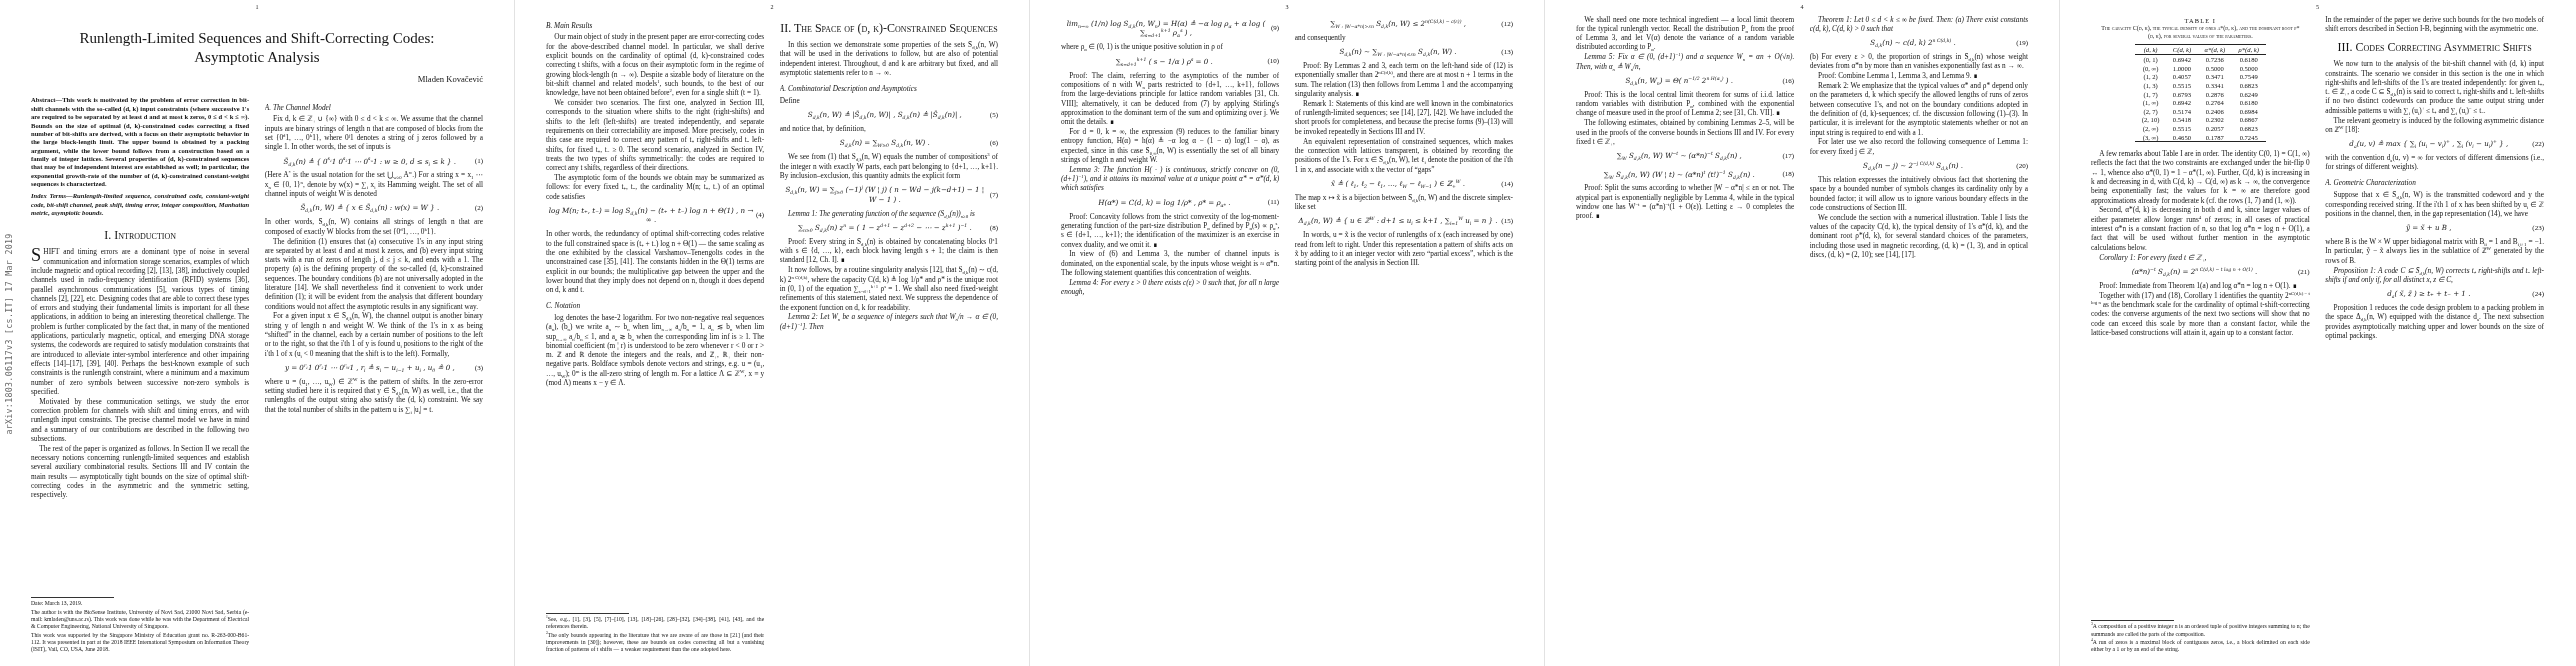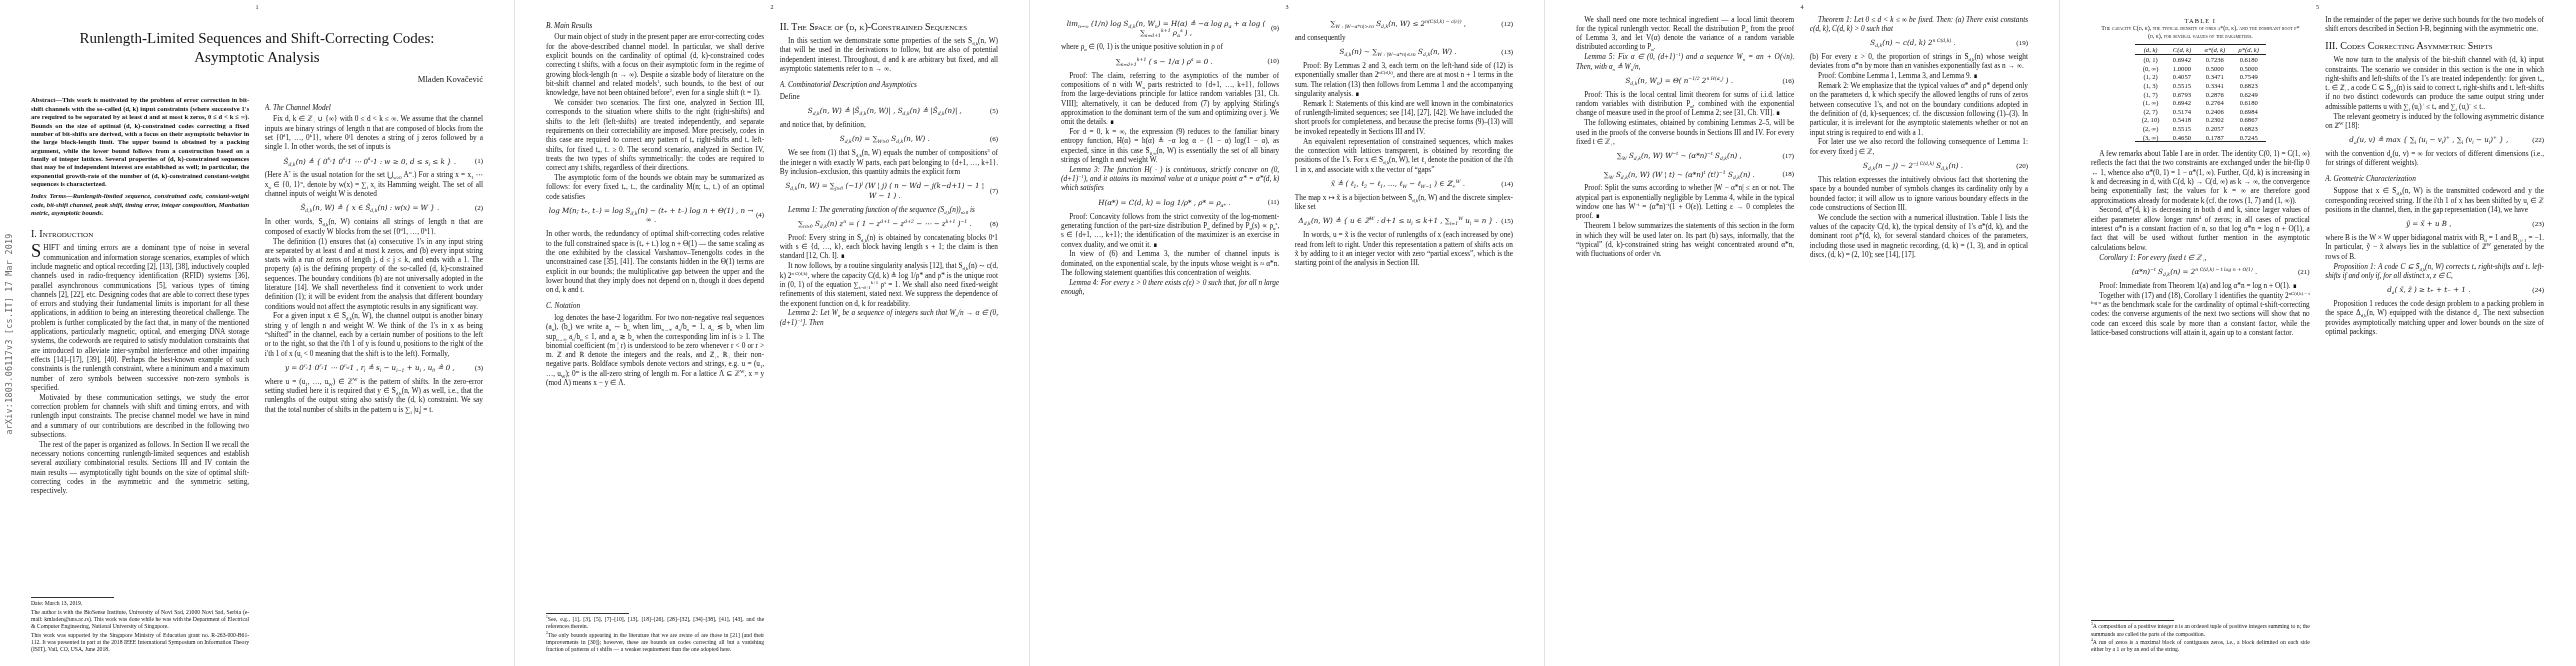--- a/index.html
+++ b/index.html
@@ -12,21 +12,21 @@
   .pagenum{position:absolute;top:4.4px;left:0;right:0;text-align:center;font-size:6.1px;color:#222;}
   .title{font-size:15px;font-weight:400;text-align:center;margin:14.5px 14.5px 2.2px;line-height:1.25;}
   .author{text-align:right;font-size:8.6px;margin:5.6px 0 12.2px;}
   .cols{flex:1;display:flex;gap:15.6px;overflow:hidden;}
   .col{flex:1;min-width:0;display:flex;flex-direction:column;overflow:hidden;}
   .para{font-size:7.3px;line-height:1.275;text-align:justify;text-indent:8.3px;margin:0 0 0.6px;}
   .noind{text-indent:0;}
   .thm{font-style:italic;}
   .abstract{font-size:6.6px;font-weight:bold;line-height:1.27;text-align:justify;margin:0 0 3.9px;}
   .terms{font-size:6.6px;font-weight:bold;font-style:italic;line-height:1.27;text-align:justify;margin:0 0 4.4px;}
-  .h1{font-variant:small-caps;font-size:10px;margin:6.7px 0 3.9px;}
+  .h1{font-variant:small-caps;text-align:center;font-size:12px;margin:6.7px 0 3.9px;}
   .h2{font-style:italic;font-size:7.3px;margin:6.1px 0 2.8px;}
   .eq{display:flex;align-items:center;margin:4.4px 0;}
   .eq-b{flex:1;text-align:center;font-style:italic;font-size:7.1px;line-height:1.35;
         font-family:"DejaVu Serif", serif;padding:0 2.2px;}
   .eq-n{font-size:7px;font-style:normal;}
   sup,sub{font-size:0.65em;line-height:0;}
   .dropcap{float:left;font-size:18.3px;line-height:15px;padding:1.1px 2.2px 0 0;}
   .fnote{margin-top:auto;padding-top:2.2px;font-size:5.7px;line-height:1.28;}
   .fnote::before{content:"";display:block;width:83px;border-top:0.6px solid #333;margin-bottom:2.2px;}
   .fnote div{margin-bottom:1.1px;text-align:justify;}
@@ -202,21 +202,20 @@
           <p class="para">The following estimates, obtained by combining Lemmas 2–5, will be used in the proofs of the converse bounds in Sections III and IV. For every fixed t ∈ ℤ<sub>+</sub>,</p>
           <div class="eq">
             <span class="eq-b">∑<sub>W</sub> S<sub>d,k</sub>(n, W) W<sup>−t</sup> ∼ (α*n)<sup>−t</sup> S<sub>d,k</sub>(n) ,</span>
             <span class="eq-n">(17)</span>
           </div>
           <div class="eq">
             <span class="eq-b">∑<sub>W</sub> S<sub>d,k</sub>(n, W) (W ¦ t) ∼ (α*n)<sup>t</sup> (t!)<sup>−1</sup> S<sub>d,k</sub>(n) .</span>
             <span class="eq-n">(18)</span>
           </div>
           <p class="para">Proof: Split the sums according to whether |W − α*n| ≤ εn or not. The atypical part is exponentially negligible by Lemma 4, while in the typical window one has W<sup>−t</sup> = (α*n)<sup>−t</sup>(1 + O(ε)). Letting ε → 0 completes the proof.  ∎</p>
-          <p class="para">Theorem 1 below summarizes the statements of this section in the form in which they will be used later on. Its part (b) says, informally, that the “typical” (d, k)-constrained string has weight concentrated around α*n, with fluctuations of order √n.</p>
         </div>
         <div class="col">
           <p class="para thm">Theorem 1: Let 0 ≤ d &lt; k ≤ ∞ be fixed. Then: (a) There exist constants c(d, k), C(d, k) &gt; 0 such that</p>
           <div class="eq">
             <span class="eq-b">S<sub>d,k</sub>(n) ∼ c(d, k) 2<sup>n C(d,k)</sup> .</span>
             <span class="eq-n">(19)</span>
           </div>
           <p class="para noind">(b) For every ε &gt; 0, the proportion of strings in S̄<sub>d,k</sub>(n) whose weight deviates from α*n by more than εn vanishes exponentially fast as n → ∞.</p>
           <p class="para">Proof: Combine Lemma 1, Lemma 3, and Lemma 9.  ∎</p>
           <p class="para">Remark 2: We emphasize that the typical values α* and ρ* depend only on the parameters d, k which specify the allowed lengths of runs of zeros between consecutive 1's, and not on the boundary conditions adopted in the definition of (d, k)-sequences; cf. the discussion following (1)–(3). In particular, it is irrelevant for the asymptotic statements whether or not an input string is required to end with a 1.</p>

